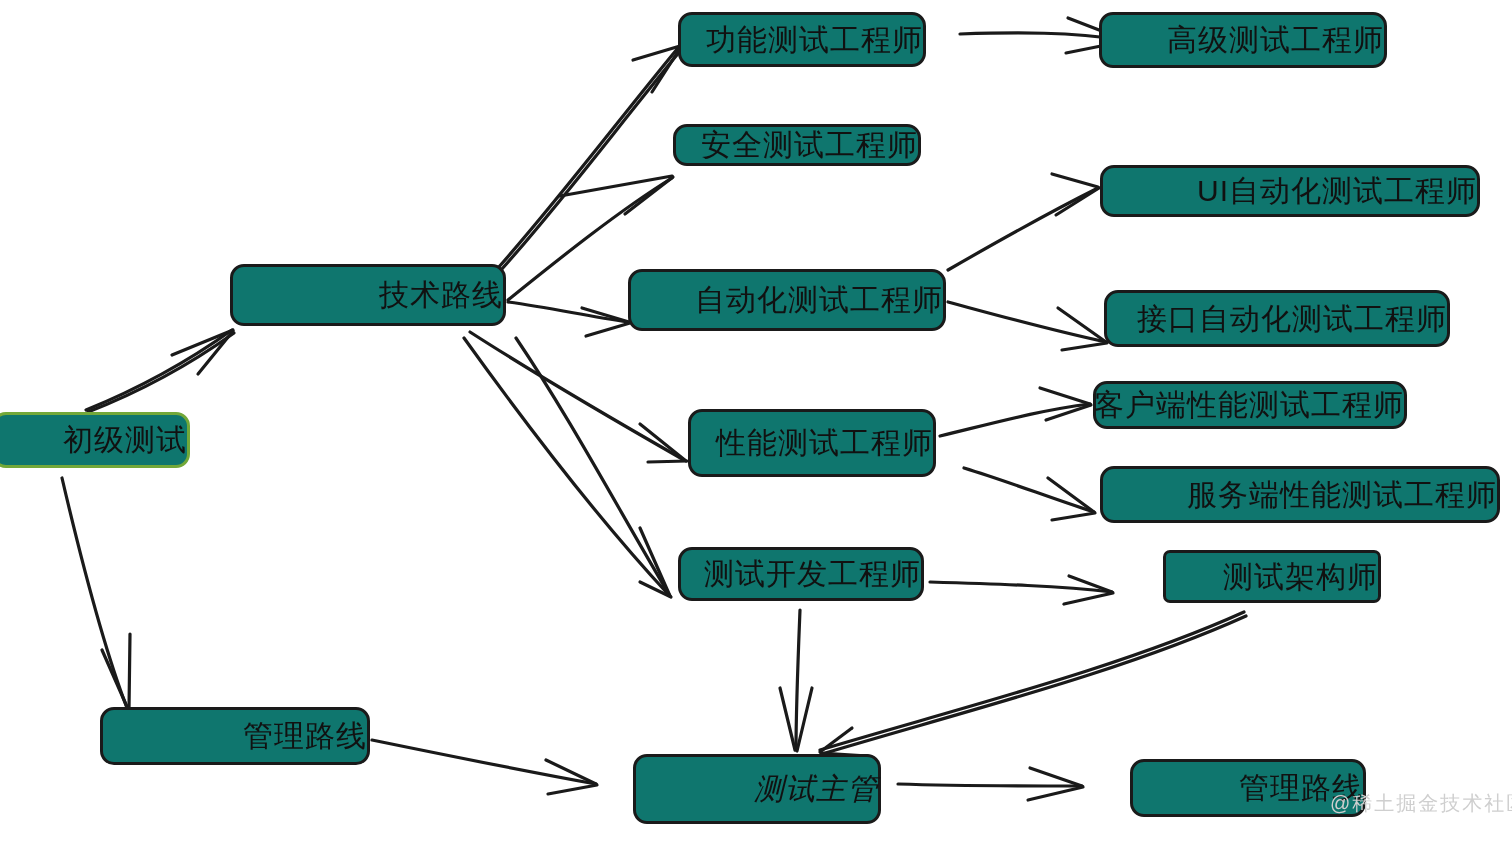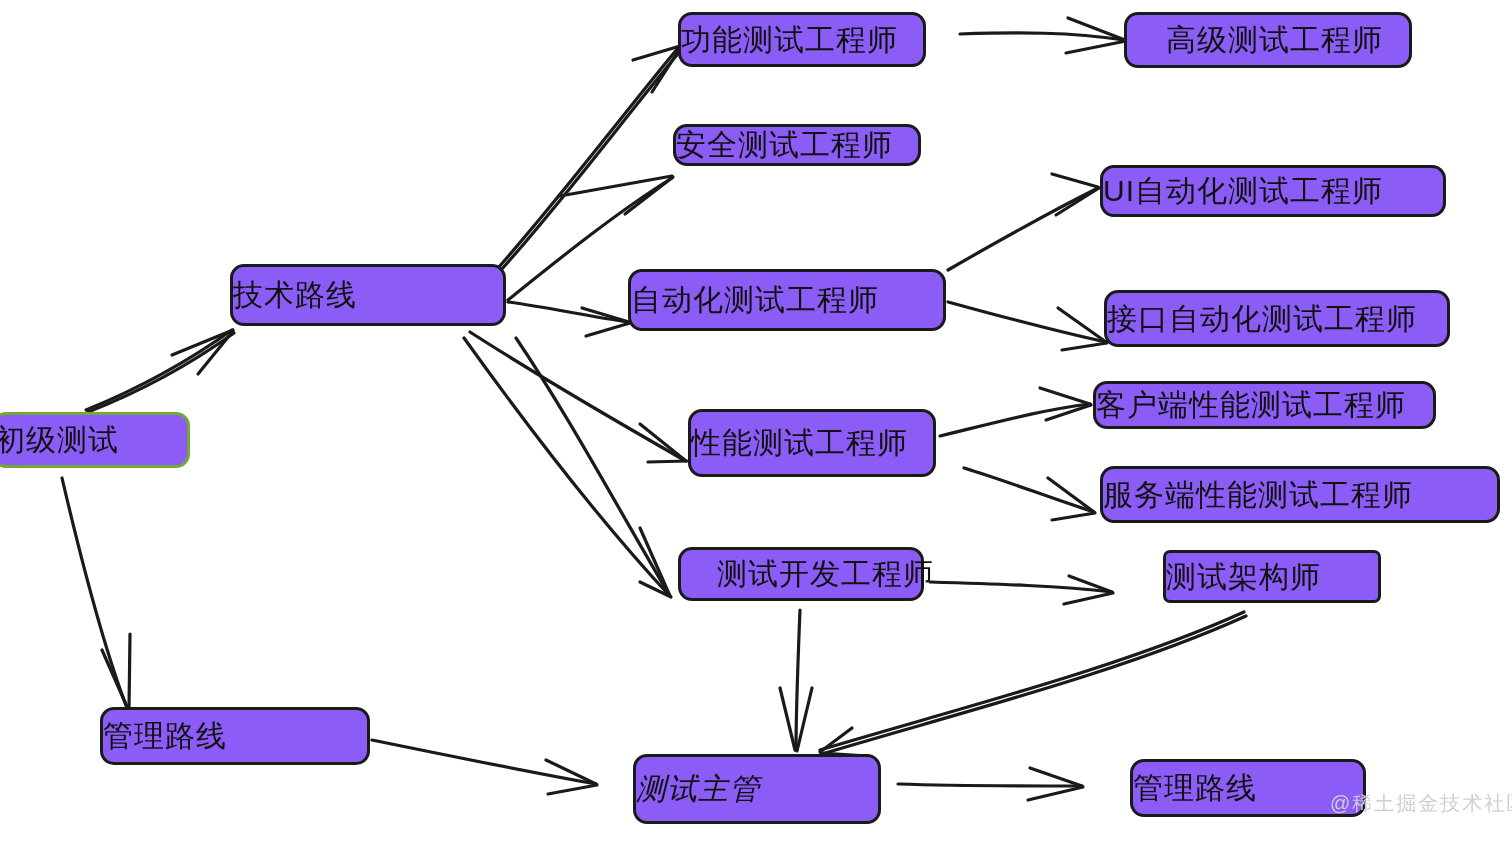--- a/index.html
+++ b/index.html
@@ -21,24 +21,24 @@
     top: 0;
     width: 1512px;
     height: 844px;
     pointer-events: none;
   }
   .node {
     position: absolute;
     box-sizing: border-box;
     display: flex;
     align-items: center;
-    justify-content: flex-start;
+    justify-content: flex-end;
     border: 3px solid #1a1a1a;
     border-radius: 14px;
-    background: #8b5cf6;
+    background: #0f766e;
     color: #111111;
     white-space: nowrap;
     letter-spacing: 1px;
   }
   .node.green {
     border-color: #73a839;
   }
   .node .label {
     line-height: 1;
     font-weight: 500;
@@ -178,45 +178,45 @@
   </div>
 
   <div class="node" style="left:100px; top:707px; width:270px; height:58px;">
     <span class="label" style="font-size:30px;">管理路线</span>
   </div>
 
   <div class="node" style="left:678px; top:12px; width:248px; height:55px;">
     <span class="label" style="font-size:30px;">功能测试工程师</span>
   </div>
 
-  <div class="node" style="left:1124px; top:12px; width:288px; height:56px;padding-left:39px;">
+  <div class="node" style="left:1099px; top:12px; width:288px; height:56px;padding-left:39px;">
     <span class="label" style="font-size:30px;">高级测试工程师</span>
   </div>
 
   <div class="node" style="left:673px; top:124px; width:248px; height:42px;">
     <span class="label" style="font-size:30px;">安全测试工程师</span>
   </div>
 
   <div class="node" style="left:628px; top:269px; width:318px; height:62px;">
     <span class="label" style="font-size:30px;font-family:Liberation Serif, serif;">自动化测试工程师</span>
   </div>
 
-  <div class="node" style="left:1100px; top:165px; width:346px; height:52px;">
+  <div class="node" style="left:1100px; top:165px; width:380px; height:52px;">
     <span class="label" style="font-size:30px;">UI自动化测试工程师</span>
   </div>
 
   <div class="node" style="left:1104px; top:290px; width:346px; height:57px;">
     <span class="label" style="font-size:30px;">接口自动化测试工程师</span>
   </div>
 
   <div class="node" style="left:688px; top:409px; width:248px; height:68px;">
     <span class="label" style="font-size:30px;">性能测试工程师</span>
   </div>
 
-  <div class="node" style="left:1093px; top:381px; width:343px; height:48px;">
+  <div class="node" style="left:1093px; top:381px; width:314px; height:48px;">
     <span class="label" style="font-size:30px;">客户端性能测试工程师</span>
   </div>
 
   <div class="node" style="left:1100px; top:466px; width:400px; height:57px;">
     <span class="label" style="font-size:30px;">服务端性能测试工程师</span>
   </div>
 
   <div class="node" style="left:678px; top:547px; width:246px; height:54px;padding-left:36px;">
     <span class="label" style="font-size:30px;">测试开发工程师</span>
   </div>

